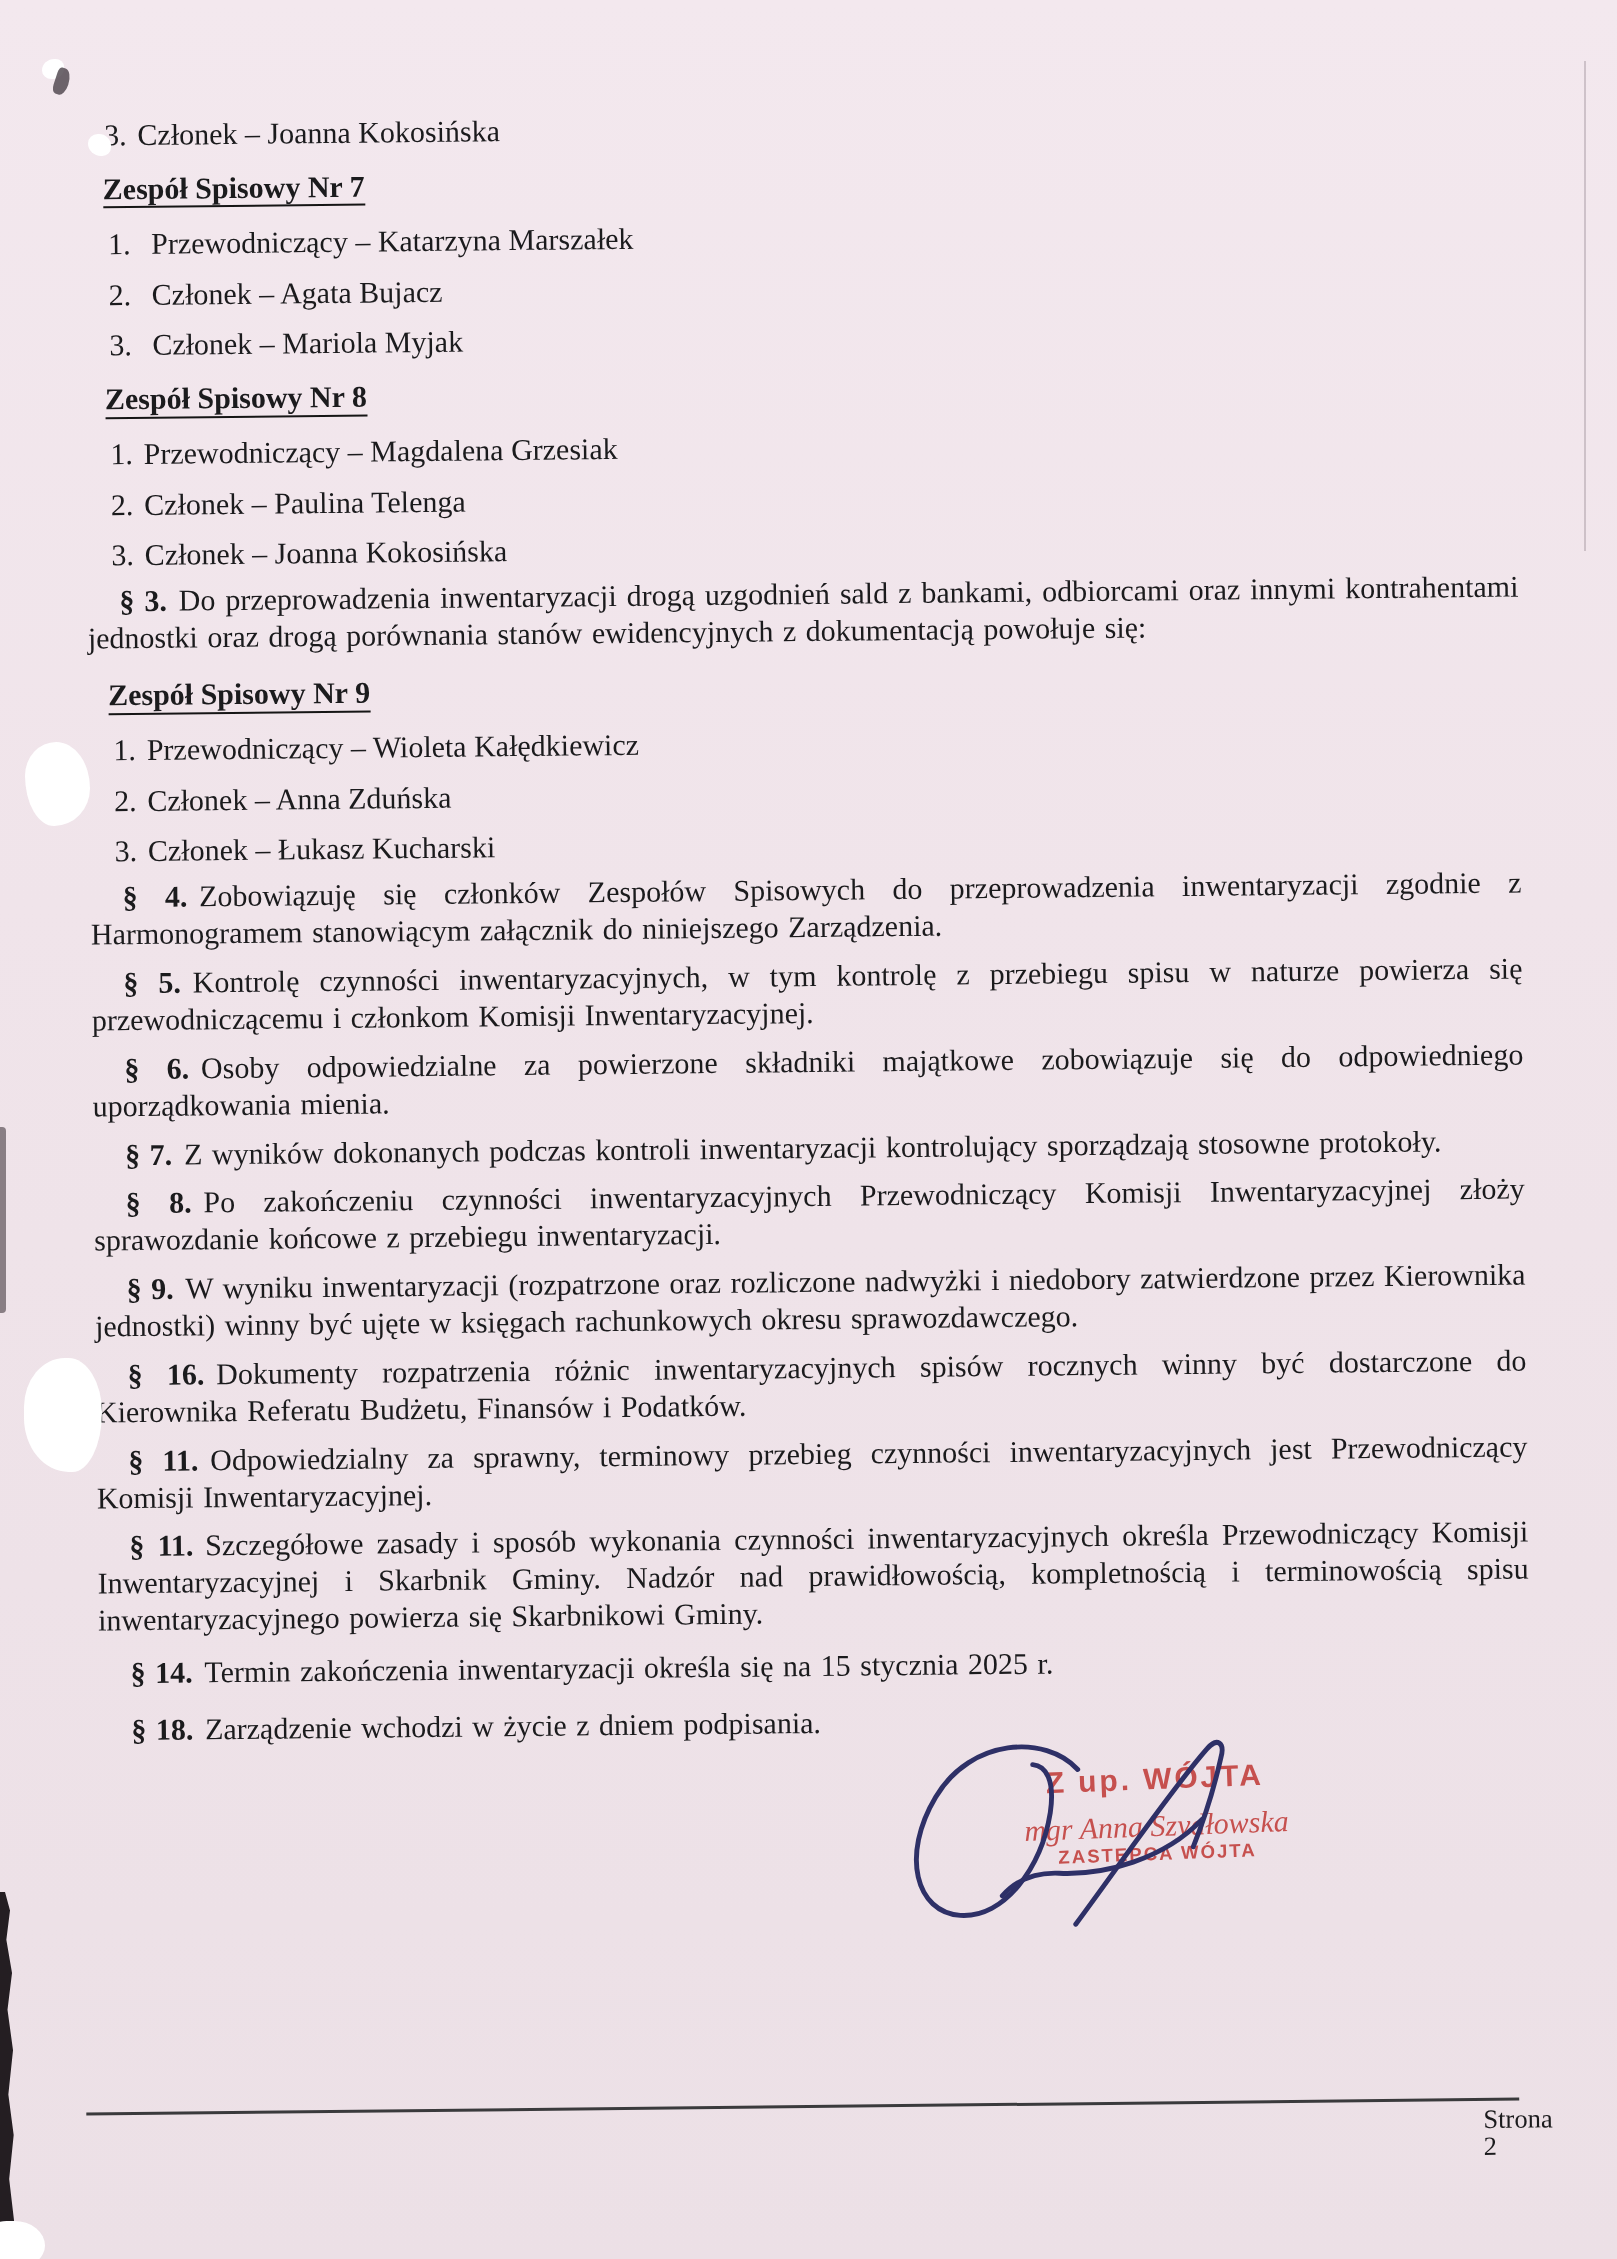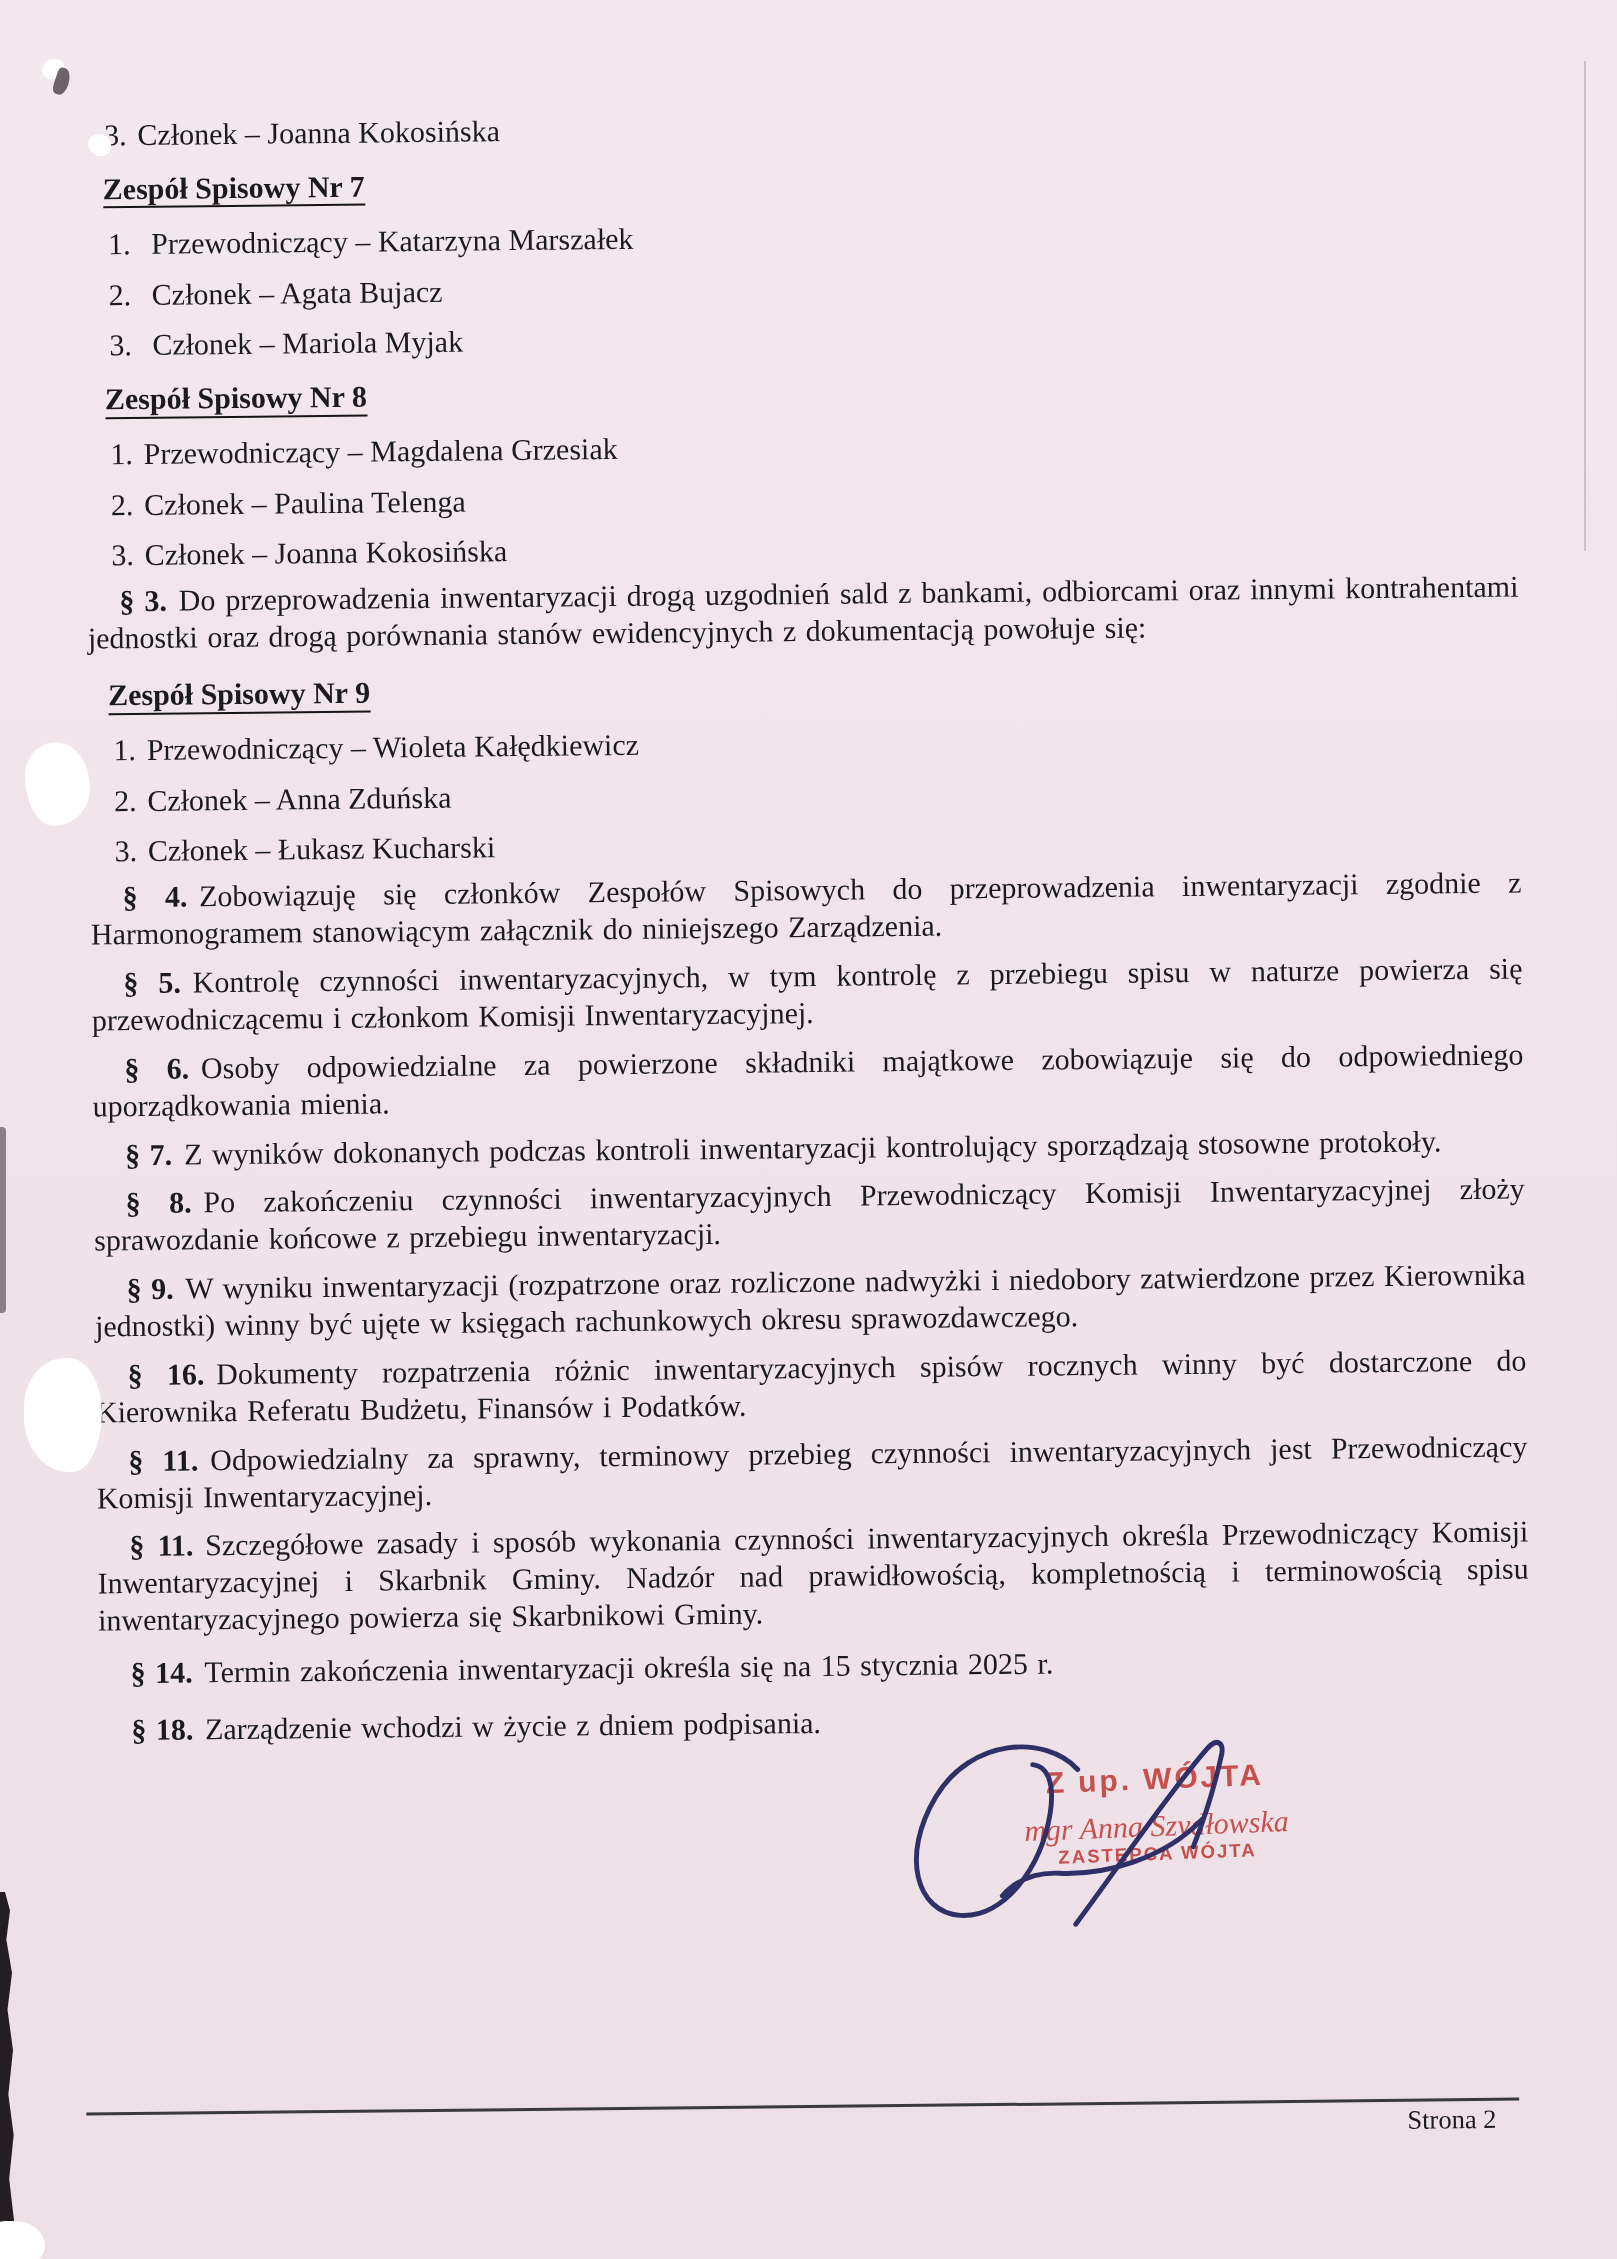--- a/index.html
+++ b/index.html
@@ -32,21 +32,21 @@
     text-align:justify;text-indent:32px;word-spacing:2px;
   }
   .para .pmark{font-weight:bold;margin-right:11.8px;}
   .para.p13{margin-top:15.7px;}
   .para.p14{margin-top:19.6px;}
   .footer-rule{
     position:absolute;left:-16.7px;top:2105px;width:1433px;height:2.9px;
     background:#3a3a3c;
   }
   .page-number{
-    position:absolute;left:1304px;top:2113px;font-size:26.5px;line-height:26.5px;
+    position:absolute;left:1380px;top:2113px;font-size:26.5px;line-height:26.5px;
   }
   
   .stamp{
     position:absolute;left:1014px;top:1764px;width:284px;text-align:center;
     color:#c6504e;transform:rotate(-2.2deg);
   }
   .stamp-line1{font-size:30px;line-height:30px;font-weight:bold;letter-spacing:2.9px;
     font-family:"Liberation Sans","DejaVu Sans",sans-serif;}
   .stamp-line2{font-size:30px;line-height:30px;font-style:italic;margin-top:16.7px;}
   .stamp-line3{font-size:18.6px;line-height:18.6px;font-weight:bold;letter-spacing:2px;margin-top:3.9px;

